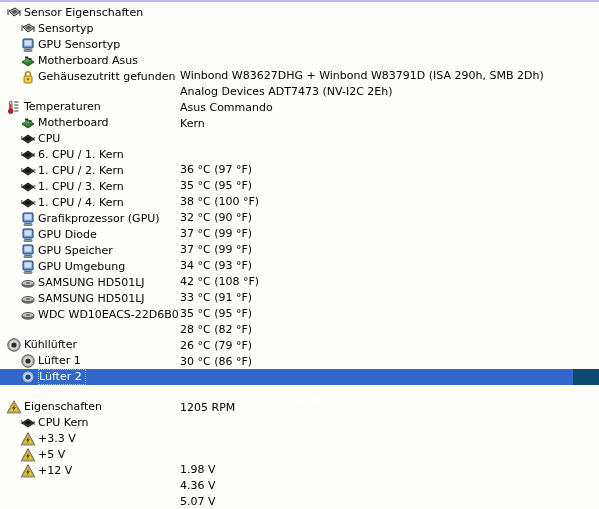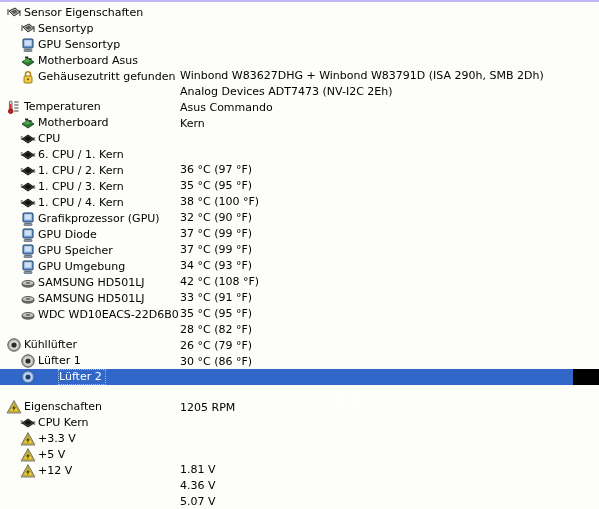--- a/index.html
+++ b/index.html
@@ -48,23 +48,22 @@
   .value{
     position:absolute;
     left:180px;
     top:0;
     line-height:16px;
     margin-top:47px;
   }
 
   
   .row.selected{
-    background:#000000;
+    background:#0c4a6e;
     color:#fff;
-    gap:20px;
   }
   .row.selected .hl{
     position:absolute;
     left:0;top:0;
     width:573px;height:16px;
     background:#3167c8;
     z-index:0;
   }
   .row.selected .icon,
   .row.selected .label,
@@ -395,21 +394,21 @@
           <line x1="2.5" y1="6" x2="0.8" y2="6"></line>
               <line x1="2.5" y1="8" x2="0.8" y2="8"></line>
           <line x1="13.5" y1="7" x2="15.2" y2="7"></line>
               <line x1="13.5" y1="9" x2="15.2" y2="9"></line>
         </g>
         <polygon points="2,8 8,4 14,8 8,12" fill="#3c3c3c" stroke="#0d0d0d" stroke-width="0.9"></polygon>
         <polygon points="4.2,7.8 8,5.4 11.6,7.6 8,9.9" fill="#111111"></polygon>
       </svg>
         </span>
         <span class="label">CPU Kern</span>
-        <span class="value">1.81 V</span>
+        <span class="value">1.98 V</span>
       </div>
       <div class="row leaf">
         <span class="icon ic">
           <svg viewBox="0 0 16 16">
         <polygon points="8,1.6 15,14 1,14" fill="#cfcfc2" stroke="#6d6d5f" stroke-width="0.9"></polygon>
         <polygon points="8,3.4 13.3,12.9 2.7,12.9" fill="#e8c93a" stroke="#9a8311" stroke-width="0.7"></polygon>
         <polygon points="8.6,5.6 6.1,9.6 7.7,9.6 7,12.4 9.9,8.2 8.2,8.2" fill="#3a3a10"></polygon>
       </svg>
         </span>
         <span class="label">+3.3 V</span>

